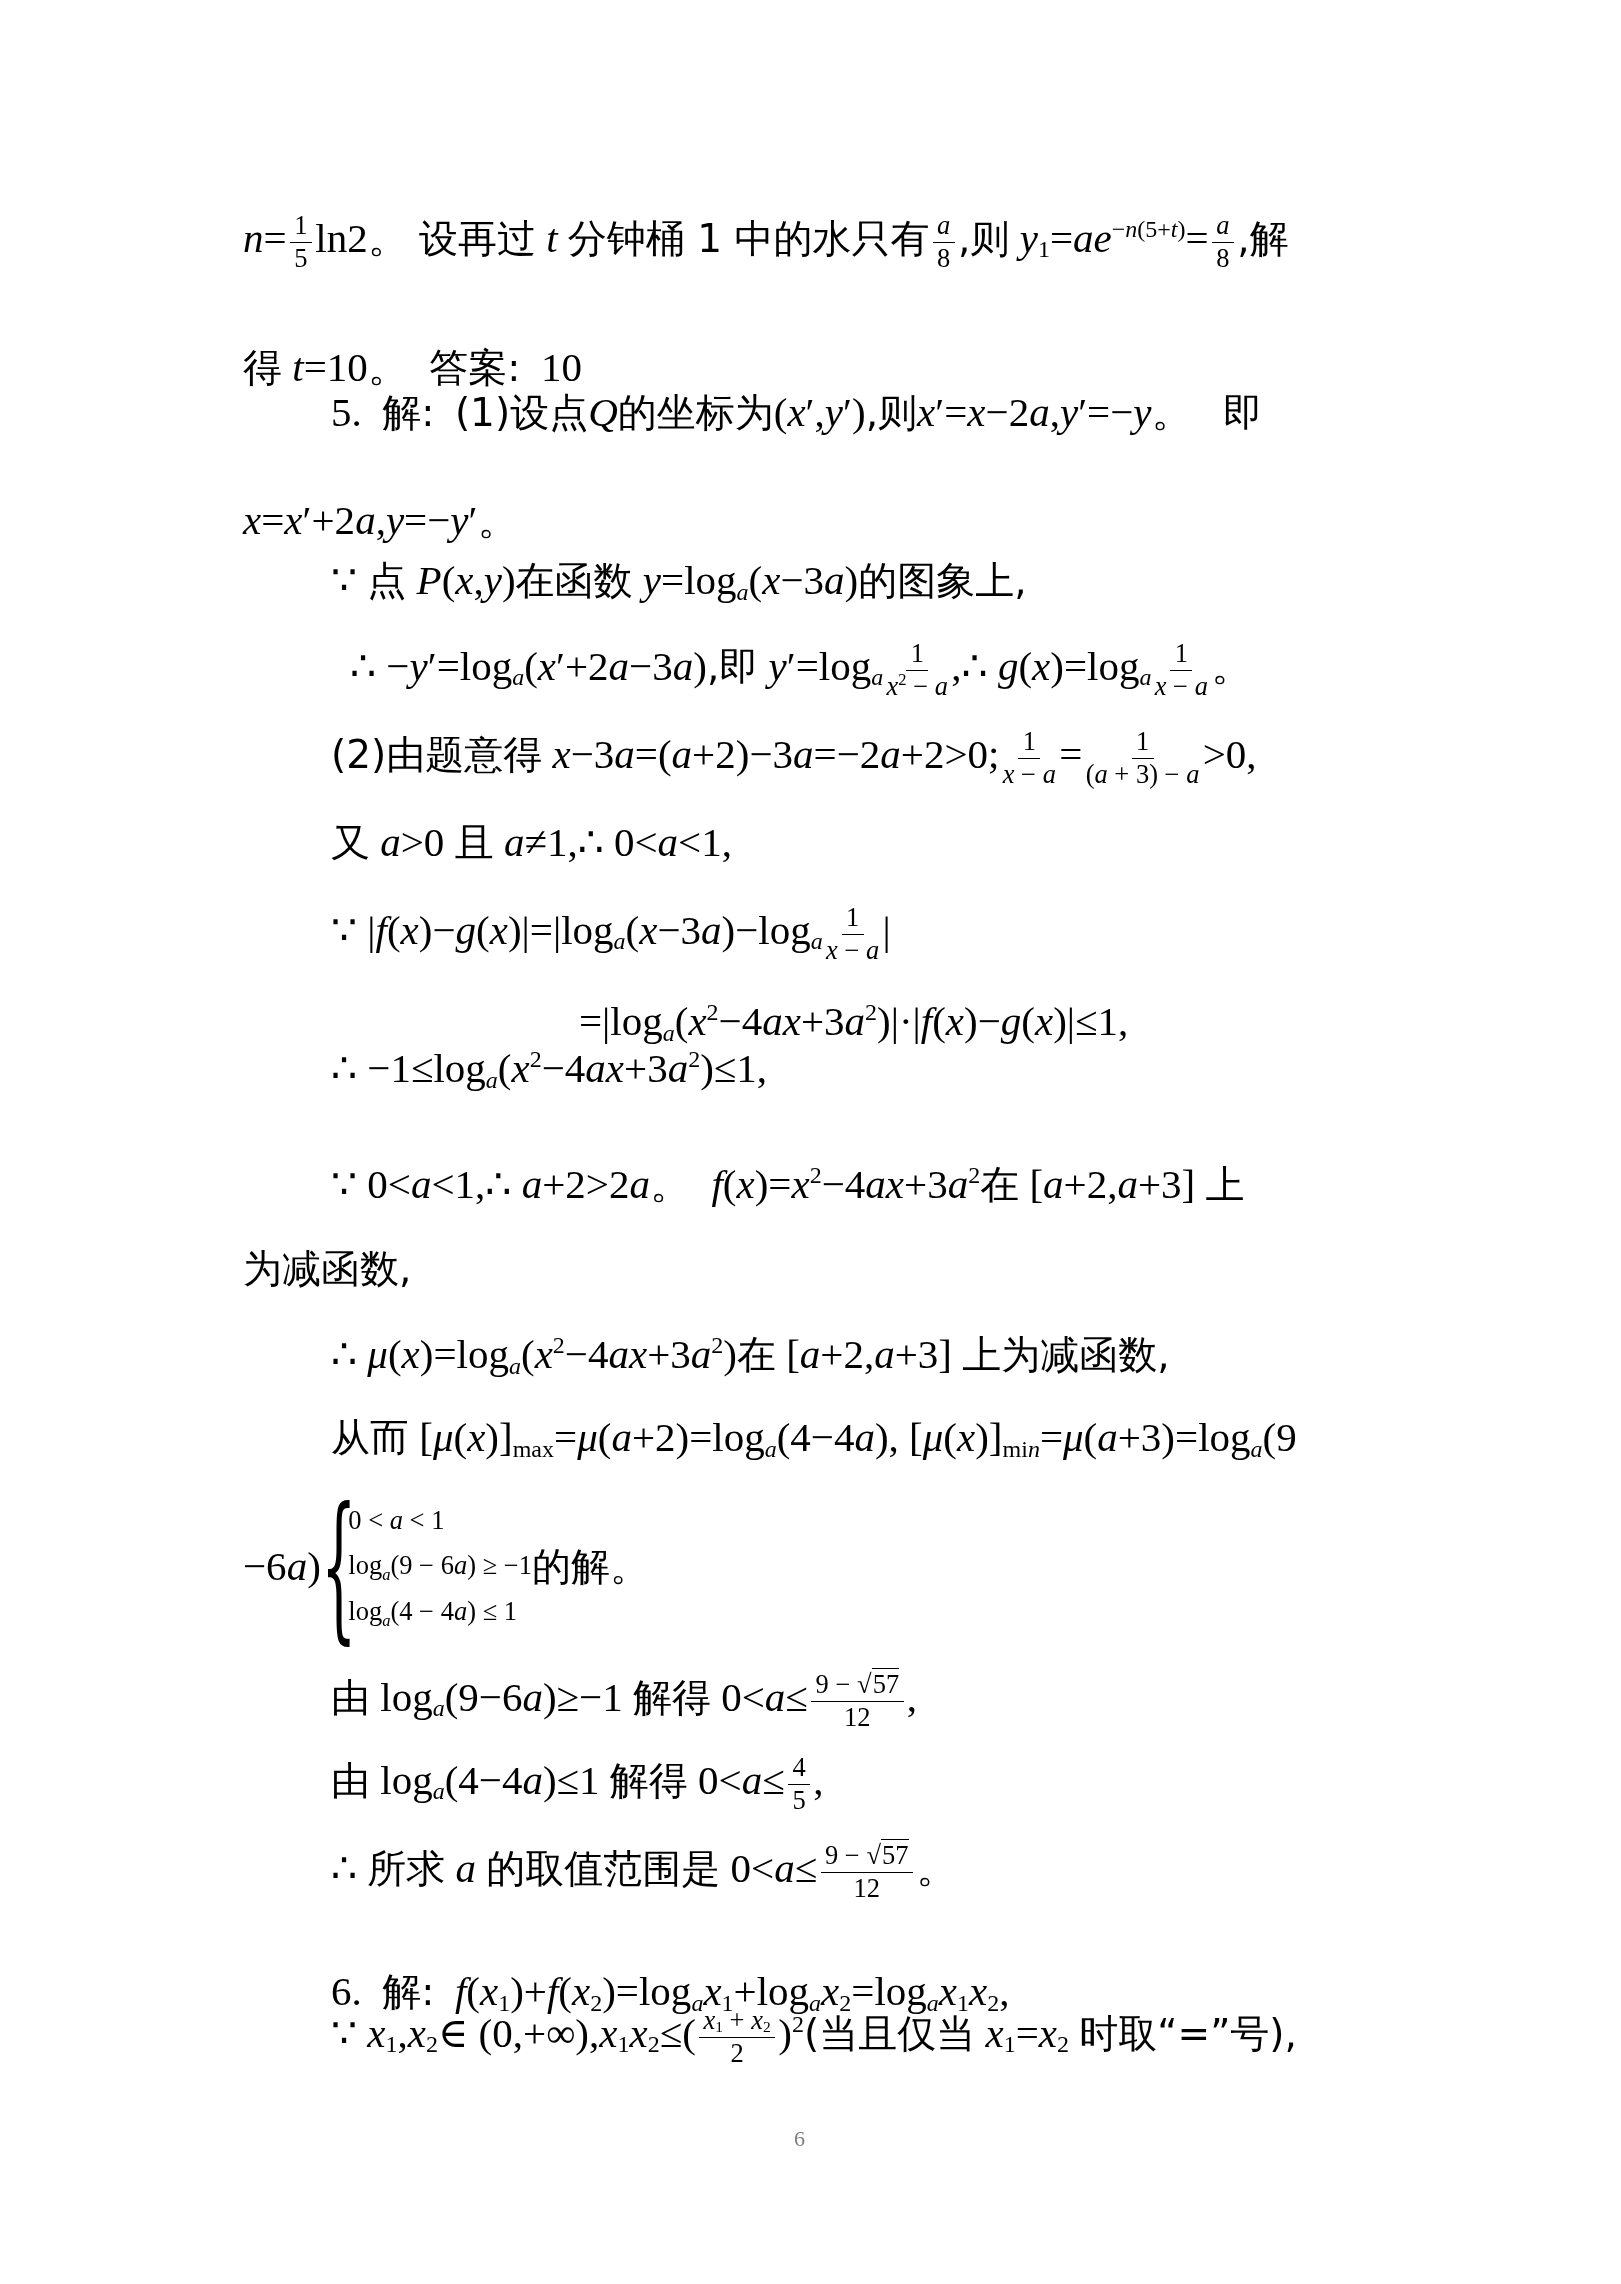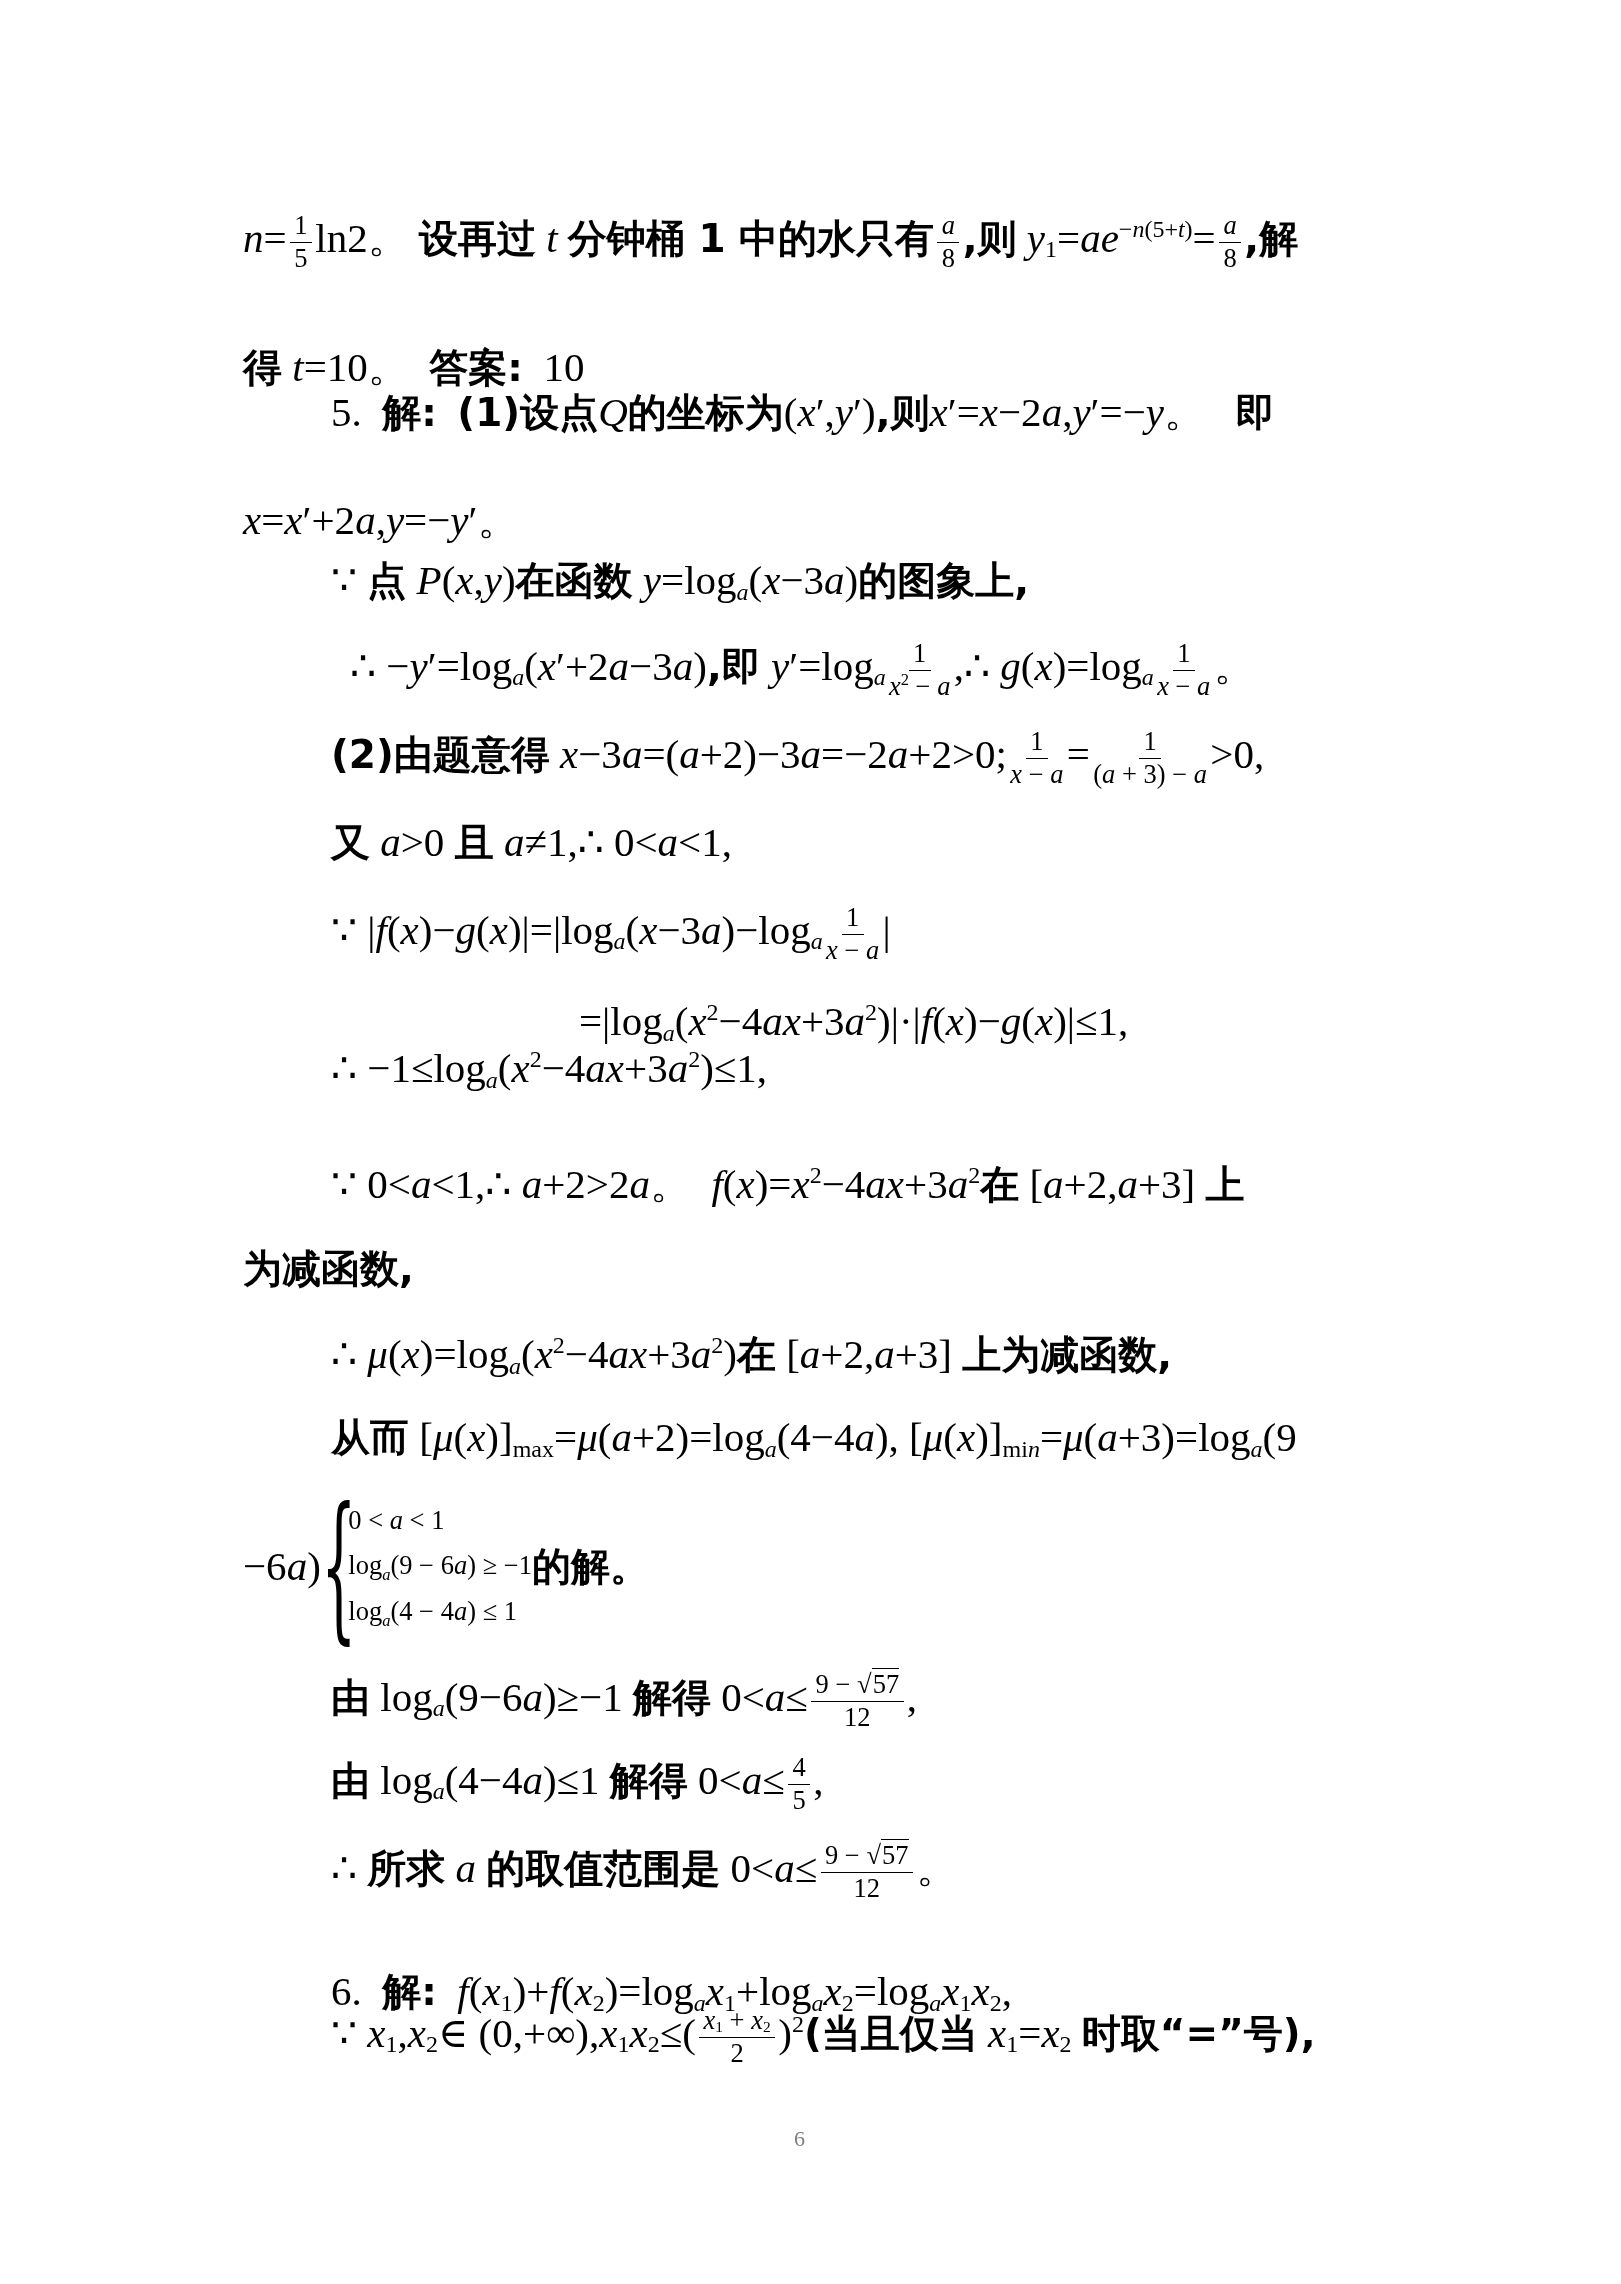--- a/index.html
+++ b/index.html
@@ -1,19 +1,19 @@
 <!DOCTYPE html>
 <html style="font-size:8.8px"><head>
 <meta charset="utf-8">
 <style>
   html, body { margin:0; padding:0; background:#ffffff; }
   body { width:1621px; height:2284px; position:relative; overflow:hidden;
          font-family:"Liberation Serif","DejaVu Serif",serif; color:#000; }
   .line { position:absolute; white-space:nowrap; font-size:41px; line-height:1; }
-  .cjk { font-family:"DejaVu Sans",sans-serif; font-size:39px;font-weight:bold; }
+  .cjk { font-family:"DejaVu Sans",sans-serif; font-size:39px; }
   i, .it { font-style:italic; }
   sub { font-size:24px; vertical-align:-5.5px; line-height:0; }
   sup { font-size:24px; vertical-align:15.4px; line-height:0; }
   .frac { display:inline-flex; flex-direction:column; align-items:center; vertical-align:middle;
           font-size:26.5px; margin:0 3.3px; line-height:1.05; }
   .frac .num { padding:0 4.4px 2.2px 4.4px; border-bottom:1.7px solid #000; }
   .frac .den { padding-top:2.2px; }
   .sqrt { border-top:1.7px solid #000; padding-left:1.1px; }
   .brace-wrap { display:inline-flex; align-items:center; vertical-align:middle; }
   .brace { font-size:160px; line-height:0.9; font-family:"DejaVu Serif",serif; transform:scaleX(0.35); transform-origin:left center; width:33px; }

